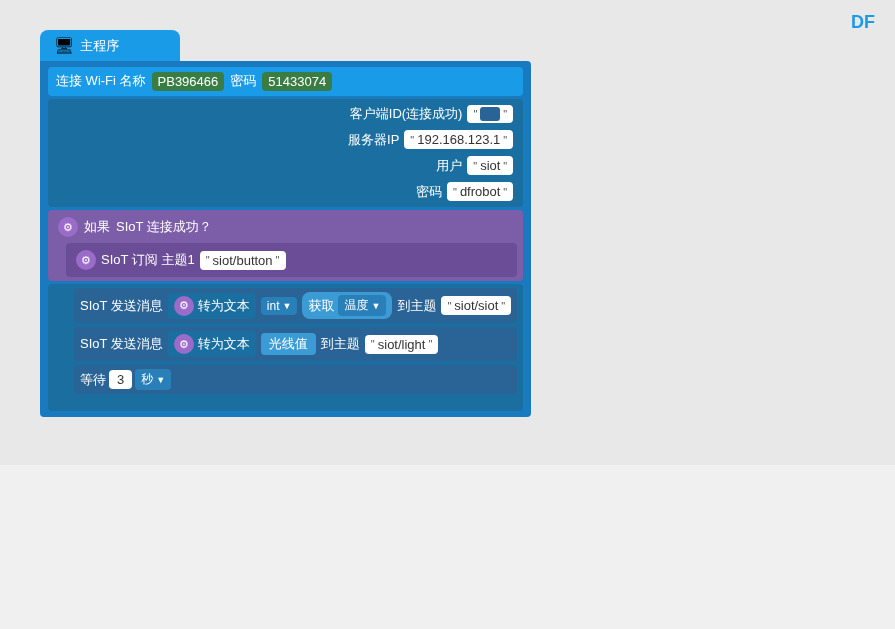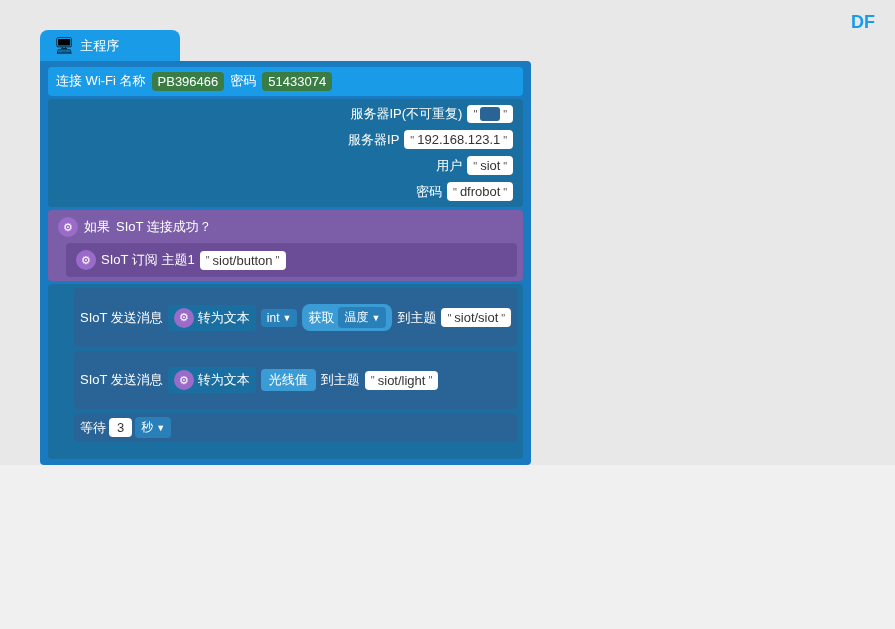--- a/index.html
+++ b/index.html
@@ -173,21 +173,21 @@
       border-radius: 4px;
       padding: 4px 8px;
       color: white;
       font-size: 13px;
       display: inline-block;
     }
     
     .send-row {
       background: #2a6496;
       border-radius: 4px;
-      padding: 16px 6px;
+      padding: 4px 6px;
       display: flex;
       align-items: center;
       gap: 5px;
       flex-wrap: wrap;
     }
     
     .dropdown {
       background: #2980b9;
       color: white;
       border-radius: 4px;
@@ -265,21 +265,21 @@
       <div class="wifi-row">
         <span class="block-label">连接 Wi-Fi 名称</span>
         <span class="value-box">PB396466</span>
         <span class="block-label">密码</span>
         <span class="value-box">51433074</span>
       </div>
 
       <div class="create-section">
 
         <div class="param-row">
-          <span class="param-label">服务器IP(不可重复)</span>
+          <span class="param-label">客户端ID(连接成功)</span>
           <span class="string-box">
             <span class="quote">"</span>
             <span style="display:inline-block;width:20px;height:14px;background:#2a6496;border-radius:3px;"></span>
             <span class="quote">"</span>
           </span>
         </div>
 
         <div class="param-row">
           <span class="param-label">服务器IP</span>
           <span class="string-box">

